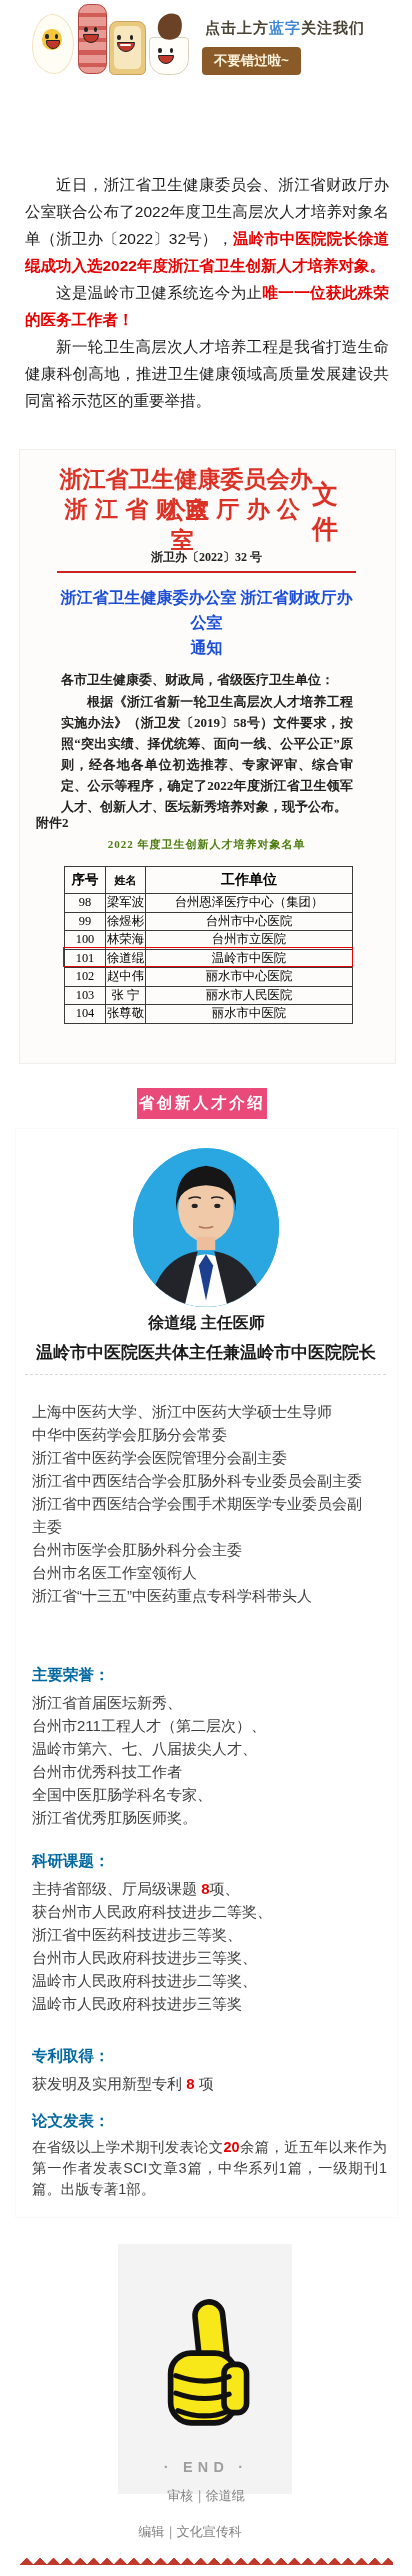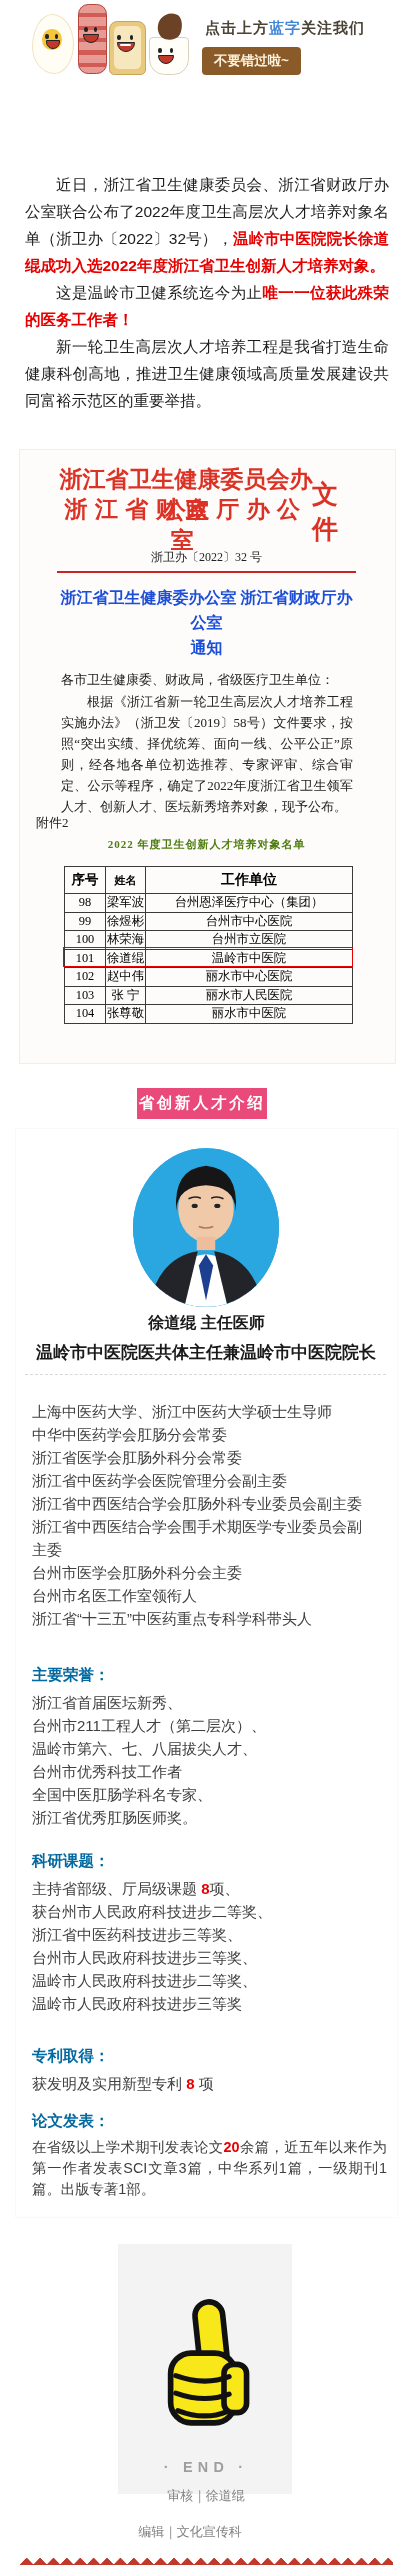--- a/index.html
+++ b/index.html
@@ -1,19 +1,19 @@
 <!DOCTYPE html>
 <html style="font-size:8.2px"><head>
 <meta charset="utf-8">
 <style>
   html,body{margin:0;padding:0;background:#fff;}
   #page{position:relative;width:412px;height:3824px;background:#fff;overflow:hidden;
         font-family:"Liberation Sans",sans-serif;}
   .abs{position:absolute;}
-  .serif{font-family:"Liberation Serif",serif;}
+  .serif{font-family:"Liberation Serif",serif;font-weight:bold;}
   .red{color:#e60000;}
   .bold{font-weight:bold;}
   .center{text-align:center;}
   .just{text-align:justify;}
 
   
   .char{position:absolute;}
   .eye{position:absolute;width:3.6px;height:4.6px;background:#222;border-radius:50%;}
   .mouth{position:absolute;background:#c0392b;border:1px solid #222;border-radius:0 0 11.3px 11.3px;}
   .tooth{position:absolute;background:#fff;height:2.6px;border-radius:1px;}
@@ -202,21 +202,20 @@
     </svg>
   </div>
 
   <div class="abs bold center" style="left:52px;top:1313px;width:309px;font-size:16px;color:#1a1a1a;">徐道绲 主任医师</div>
   <div class="abs bold center" style="left:31px;top:1341px;width:350px;font-size:17px;color:#1a1a1a;">温岭市中医院医共体主任兼温岭市中医院院长</div>
   <div class="abs" style="left:25px;top:1374px;width:361px;border-top:1px dashed #d8d8d8;"></div>
 
   <div class="abs roles" style="left:32px;top:1400px;width:340px;">
     <div>上海中医药大学、浙江中医药大学硕士生导师</div>
     <div>中华中医药学会肛肠分会常委</div>
-    <div>浙江省医学会肛肠外科分会常委</div>
     <div>浙江省中医药学会医院管理分会副主委</div>
     <div>浙江省中西医结合学会肛肠外科专业委员会副主委</div>
     <div>浙江省中西医结合学会围手术期医学专业委员会副主委</div>
     <div>台州市医学会肛肠外科分会主委</div>
     <div>台州市名医工作室领衔人</div>
     <div>浙江省“十三五”中医药重点专科学科带头人</div>
   </div>
 
   <div class="abs sec-head" style="left:32px;top:1665px;">主要荣誉：</div>
   <div class="abs list" style="left:32px;top:1691px;width:350px;">

